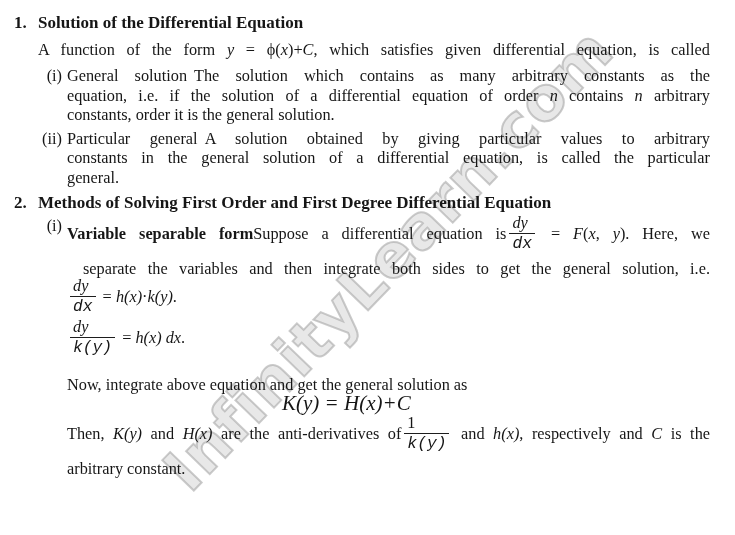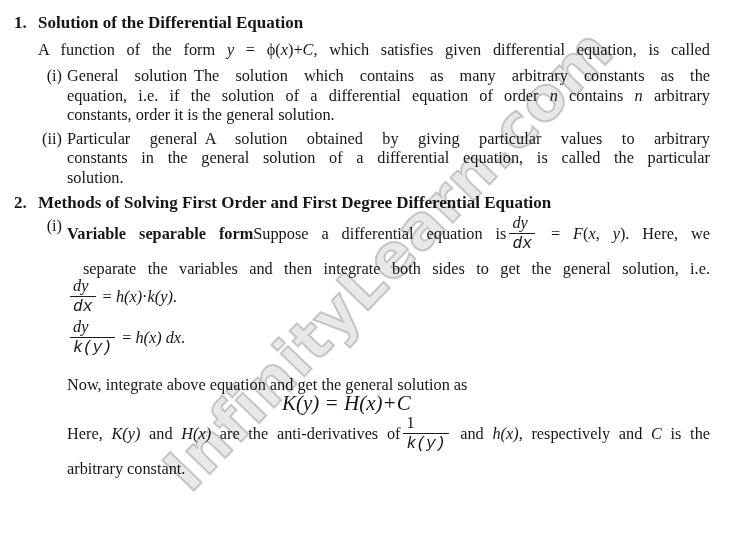--- a/index.html
+++ b/index.html
@@ -77,21 +77,21 @@
             <div class="jline"><span>equation, i.e. if the solution of a differential equation of order </span><span class="mi">n</span><span> contains </span><span class="mi">n</span><span> arbitrary</span></div>
             <div class="lline">constants, order it is the general solution.</div>
           </div>
         </div>
 
         <div class="sub sub-ii">
           <span class="sub-label">(ii)</span>
           <div>
             <div class="jline"><span class="term">Particular general</span><span>A solution obtained by giving particular values to arbitrary</span></div>
             <div class="jline">constants in the general solution of a differential equation, is called the particular</div>
-            <div class="lline">solution.</div>
+            <div class="lline">general.</div>
           </div>
         </div>
 
       </div>
     </section>
 
     <section>
       <div class="sechead sec2head">
         <span class="num">2.</span>
         <span class="title">Methods of Solving First Order and First Degree Differential Equation</span>
@@ -107,21 +107,21 @@
             <div class="jline vs-l2">separate the variables and then integrate both sides to get the general solution, i.e.</div>
 
             <div class="lline"><span class="frac"><span class="fnum mi">dy</span><span class="fden mi">dx</span></span><span> = </span><span class="mi">h(x)</span><span>·</span><span class="mi">k(y)</span><span>.</span></div>
 
             <div class="lline vs-then"><span class="frac"><span class="fnum mi">dy</span><span class="fden mi">k(y)</span></span><span> = </span><span class="mi">h(x) dx</span><span>.</span></div>
 
             <div class="lline vs-now">Now, integrate above equation and get the general solution as</div>
 
             <div class="lline vs-eq mi">K(y) = H(x)+C</div>
 
-            <div class="jline vs-here"><span>Here, </span><span class="mi">K(y)</span><span> and </span><span class="mi">H(x)</span><span> are the anti-derivatives of</span><span class="frac"><span class="fnum">1</span><span class="fden mi">k(y)</span></span><span> and </span><span class="mi">h(x)</span><span>, respectively and </span><span class="mi">C</span><span> is the</span></div>
+            <div class="jline vs-here"><span>Then, </span><span class="mi">K(y)</span><span> and </span><span class="mi">H(x)</span><span> are the anti-derivatives of</span><span class="frac"><span class="fnum">1</span><span class="fden mi">k(y)</span></span><span> and </span><span class="mi">h(x)</span><span>, respectively and </span><span class="mi">C</span><span> is the</span></div>
 
             <div class="lline vs-last">arbitrary constant.</div>
 
           </div>
         </div>
 
       </div>
     </section>
 
   </div>

